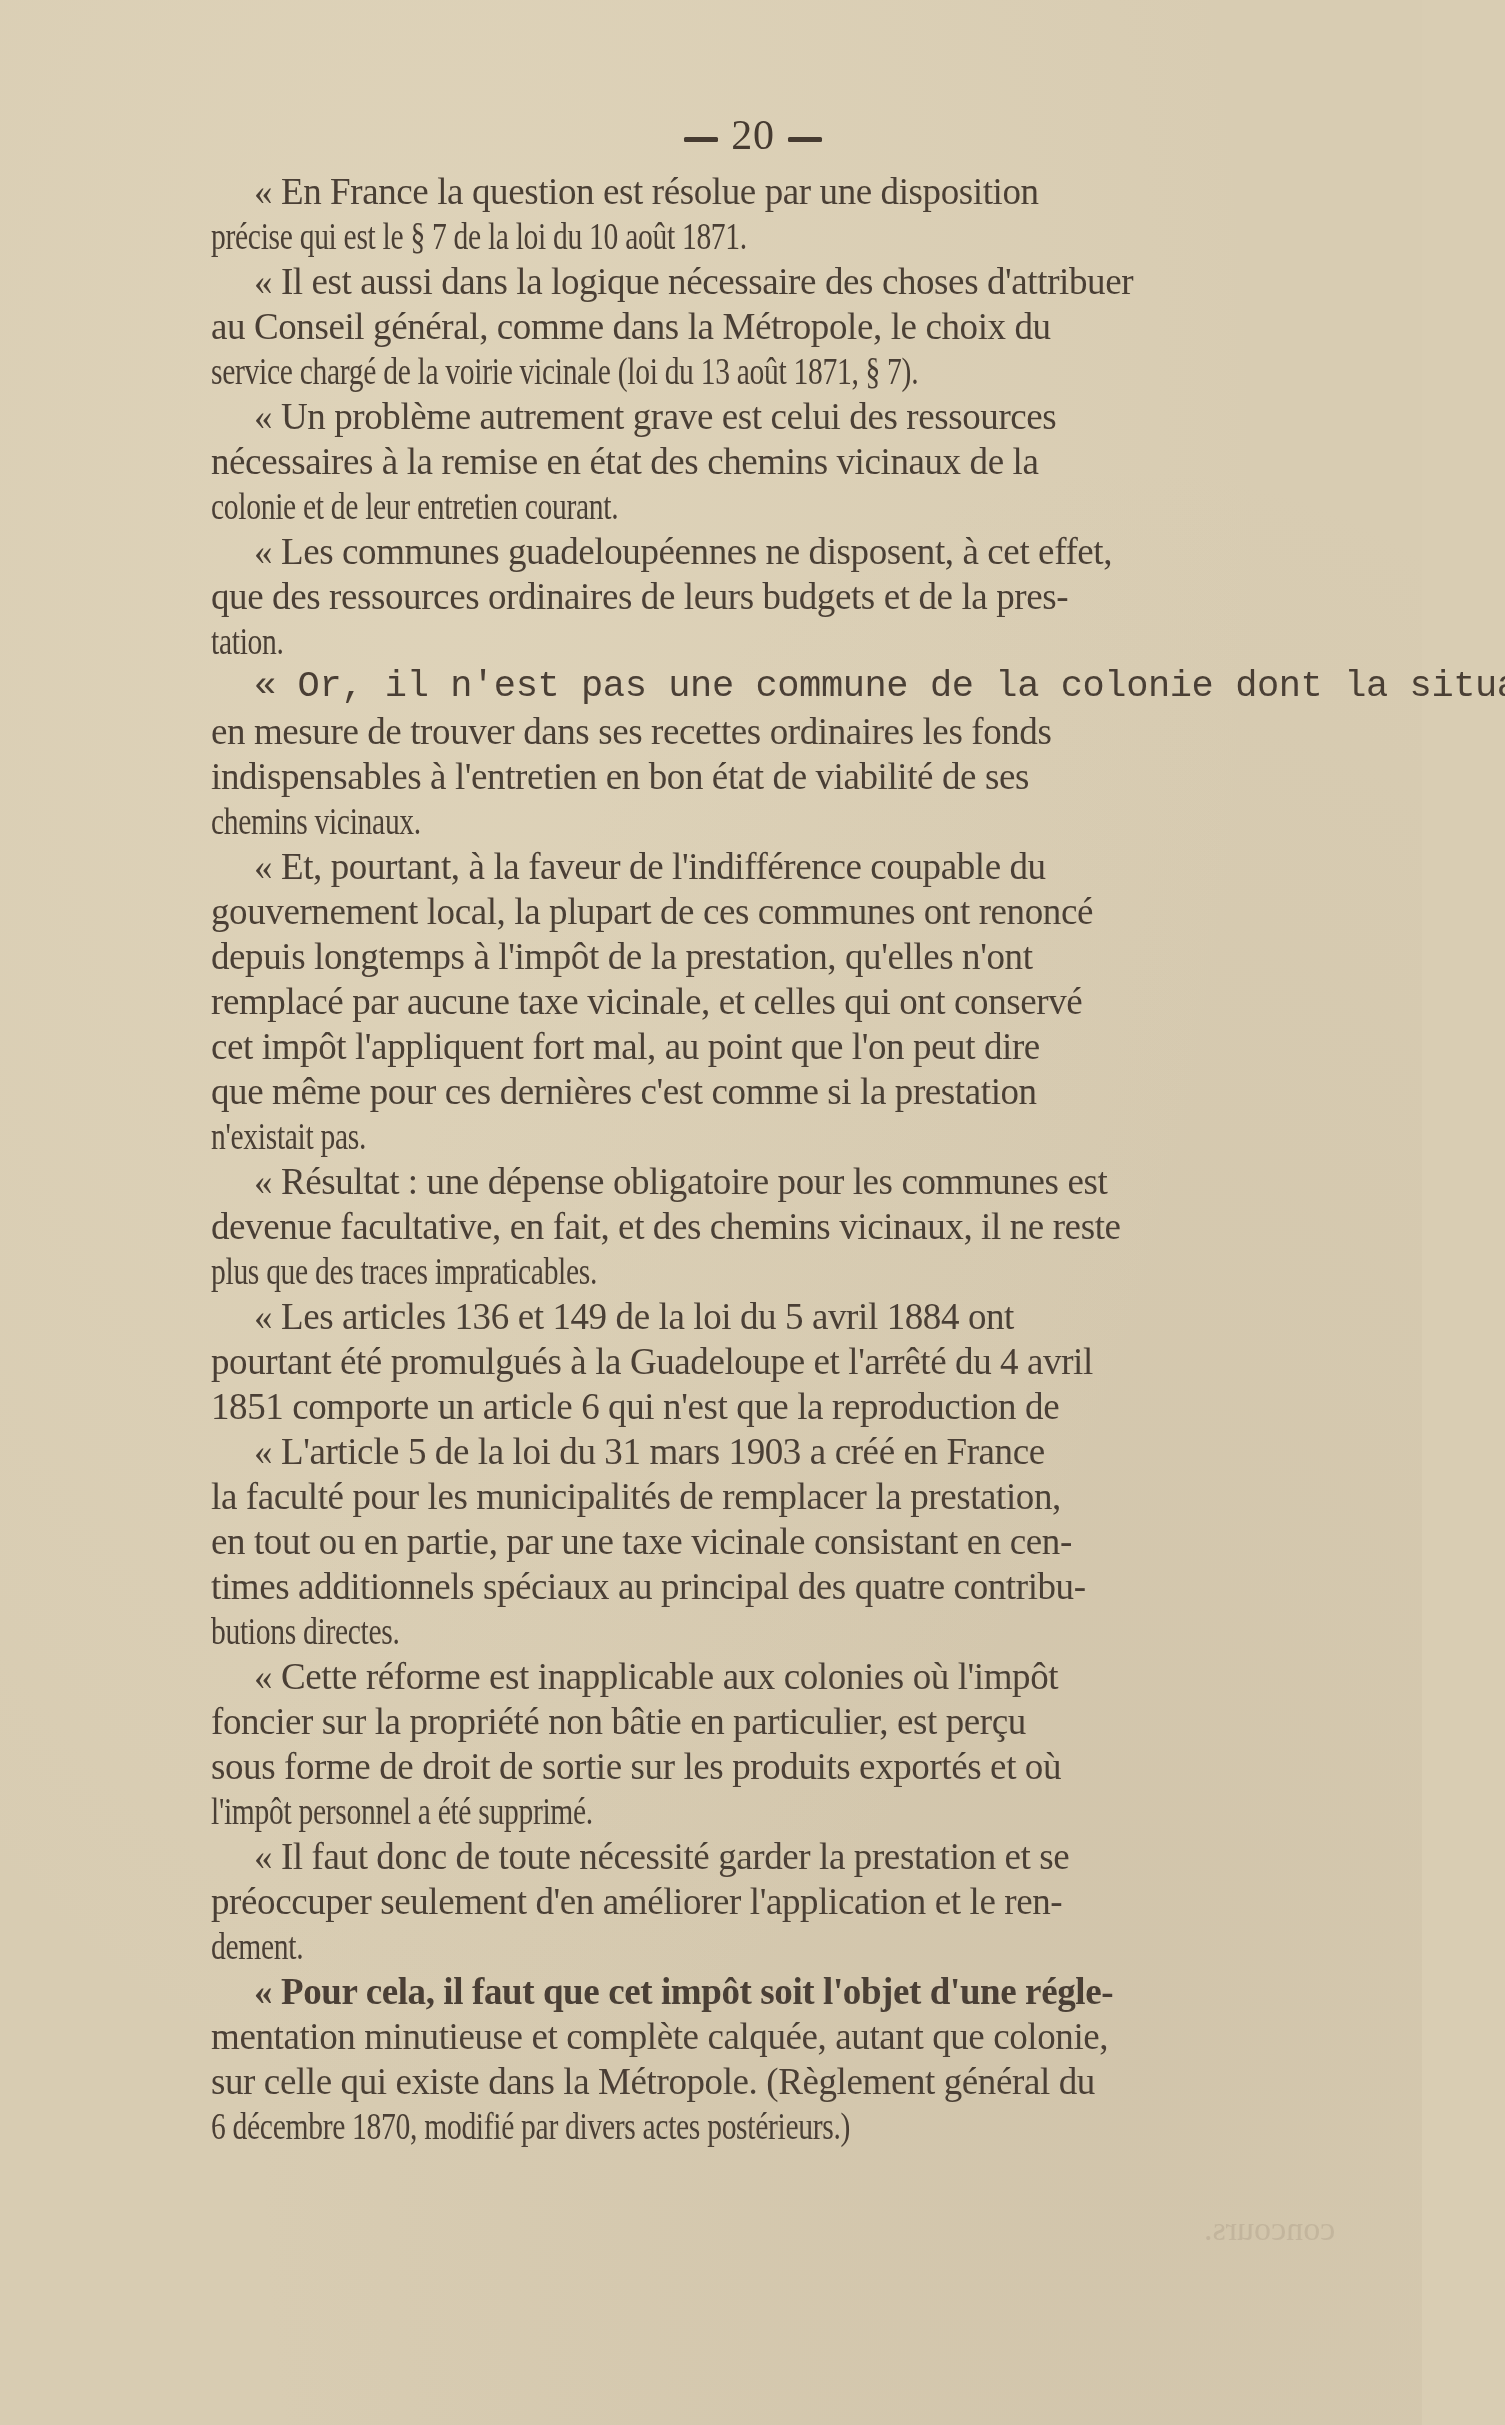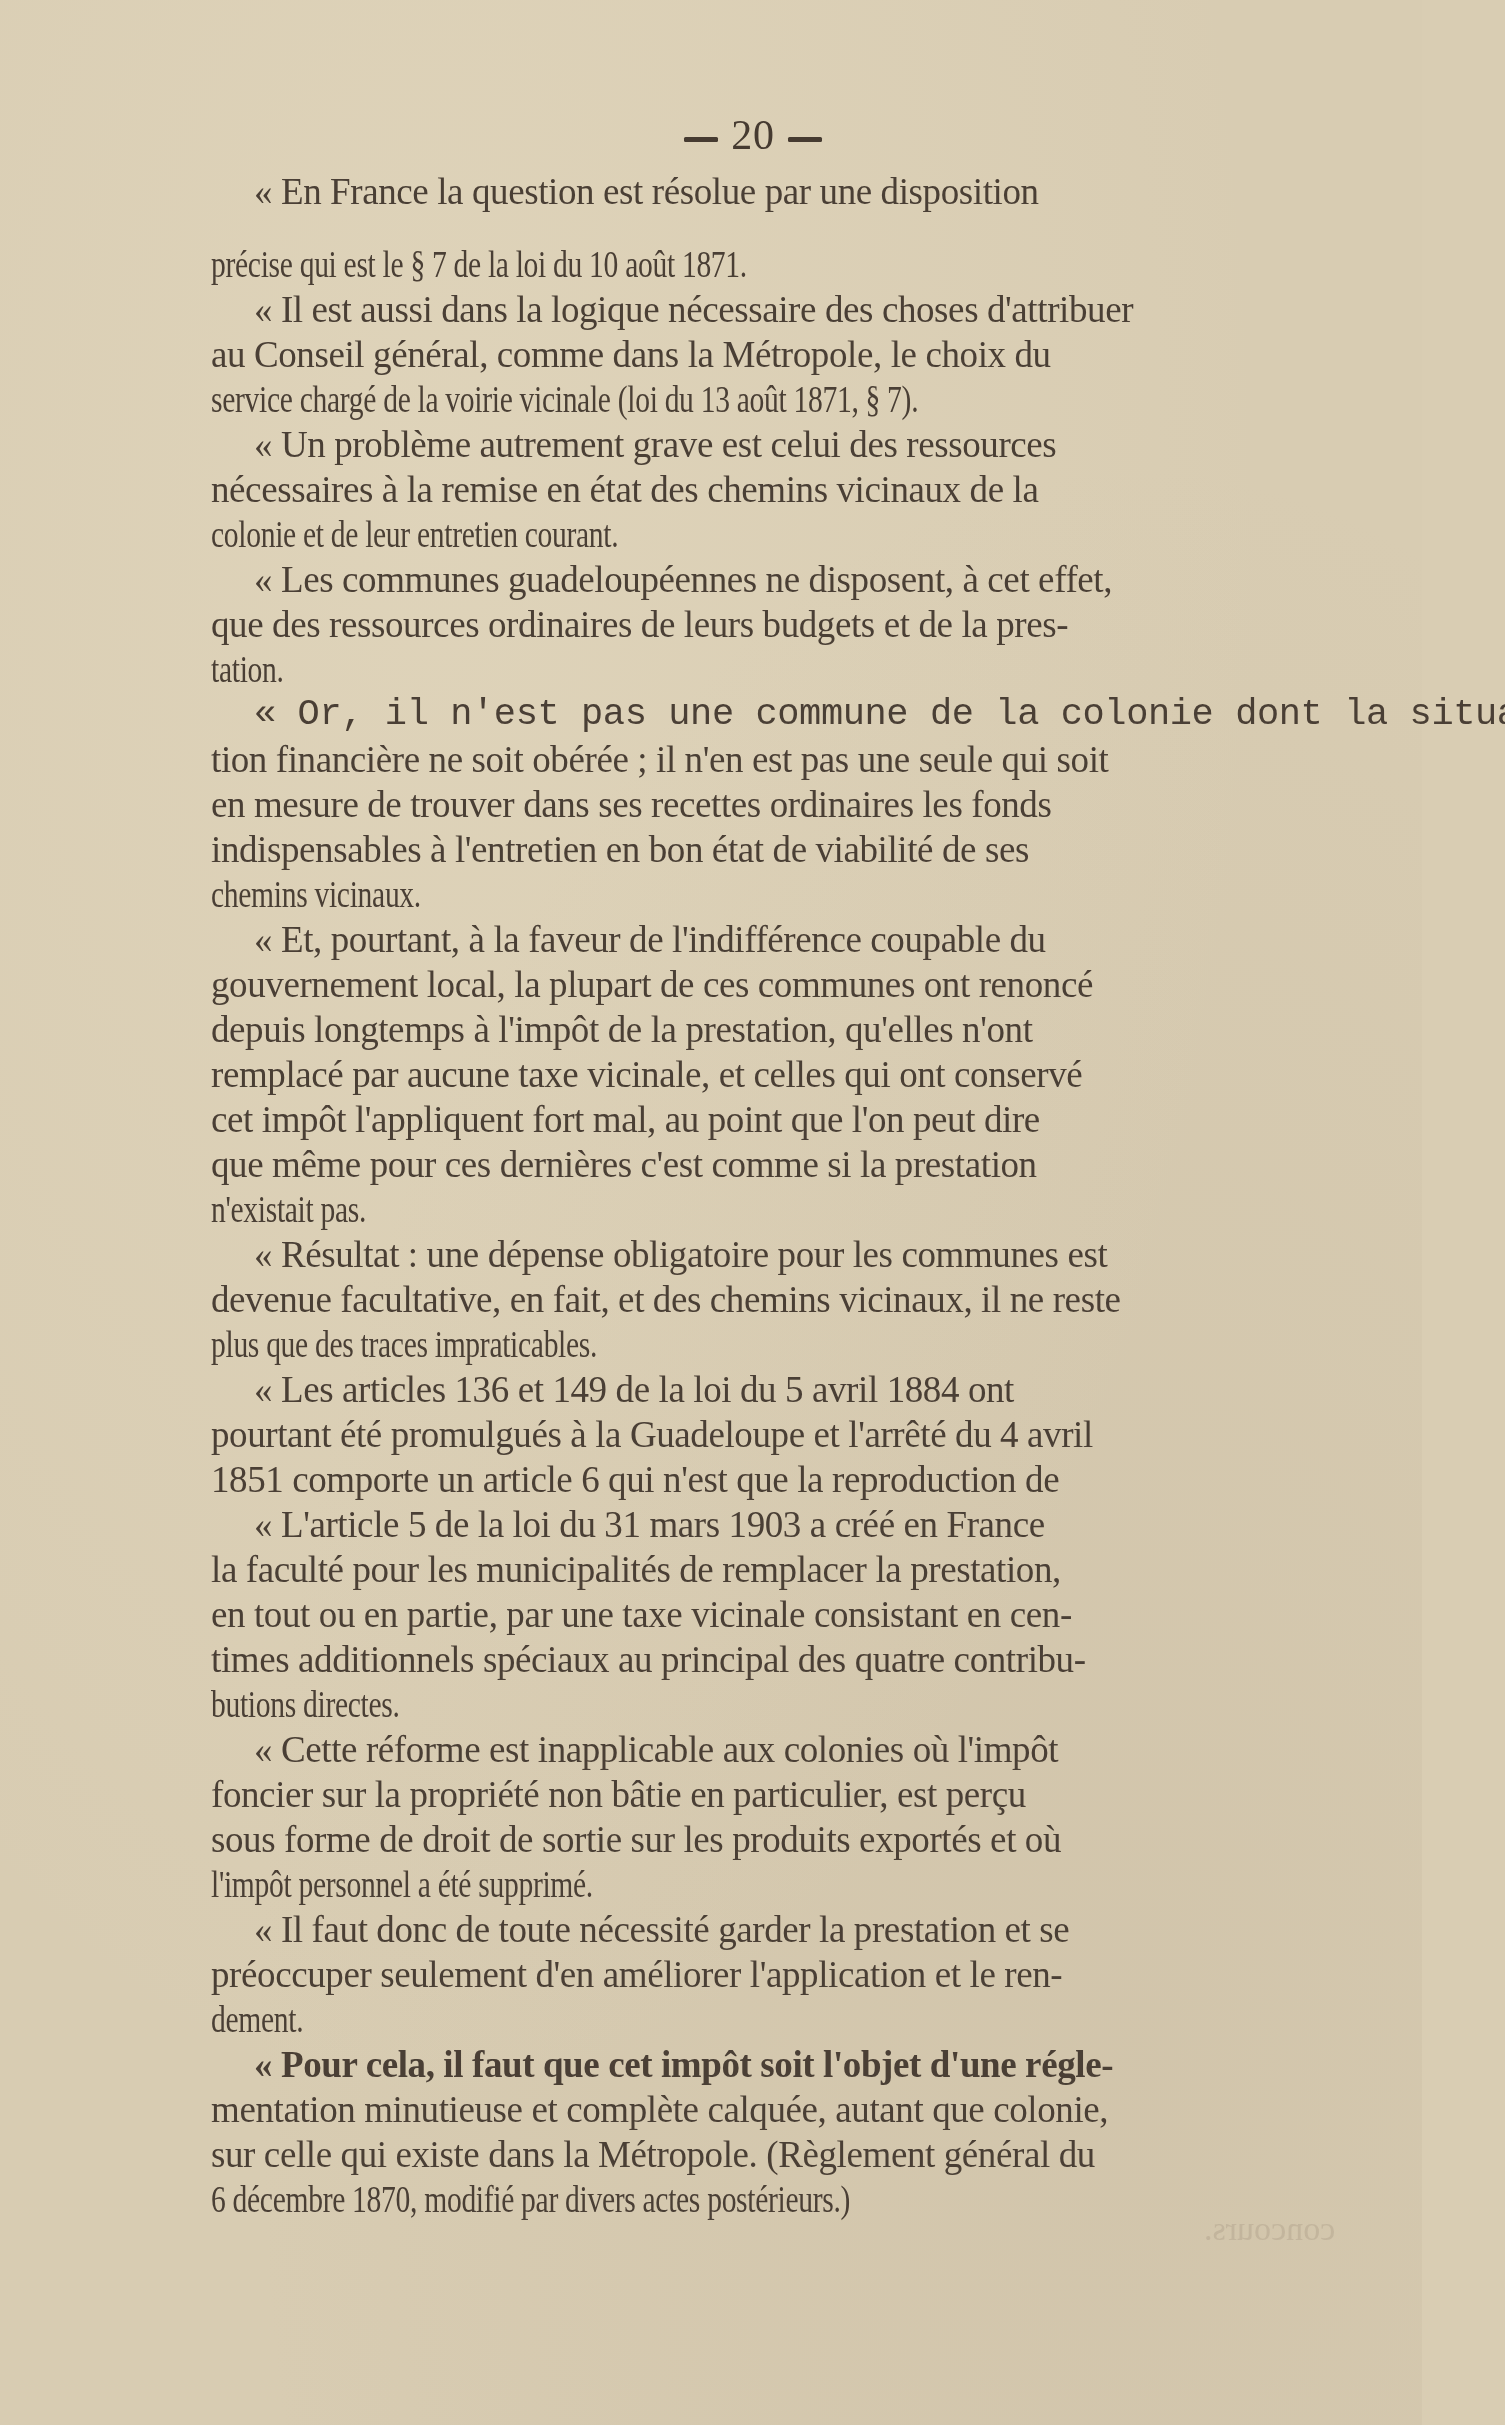--- a/index.html
+++ b/index.html
@@ -57,32 +57,31 @@
 </head>
 <body>
 
 <div class="page">
   <div class="page-number">
     <span class="dash"></span><span>20</span><span class="dash"></span>
   </div>
 
   <div class="text-block" id="text-block">
       <div class="line indent" style="text-align: left; text-align-last: left;"><span class="t" style="display: inline-block; transform-origin: left center; transform: scaleX(1);">« En France la question est résolue par une disposition</span></div>
-      <div class="line last" style="text-align: left; text-align-last: left; margin-top: 28px;"><span class="t" style="display: inline-block; transform-origin: left center; transform: scaleX(0.8);">précise qui est le § 7 de la loi du 10 août 1871.</span></div>
+      <div class="line last" style="text-align: left; text-align-last: left;"><span class="t" style="display: inline-block; transform-origin: left center; transform: scaleX(0.8);">précise qui est le § 7 de la loi du 10 août 1871.</span></div>
       <div class="line indent" style="text-align: left; text-align-last: left;"><span class="t" style="display: inline-block; transform-origin: left center; transform: scaleX(1);">« Il est aussi dans la logique nécessaire des choses d'attribuer</span></div>
       <div class="line" style="text-align: left; text-align-last: left;"><span class="t" style="display: inline-block; transform-origin: left center; transform: scaleX(1);">au Conseil général, comme dans la Métropole, le choix du</span></div>
       <div class="line last" style="text-align: left; text-align-last: left;"><span class="t" style="display: inline-block; transform-origin: left center; transform: scaleX(0.8);">service chargé de la voirie vicinale (loi du 13 août 1871, § 7).</span></div>
       <div class="line indent" style="text-align: left; text-align-last: left;"><span class="t" style="display: inline-block; transform-origin: left center; transform: scaleX(1);">« Un problème autrement grave est celui des ressources</span></div>
       <div class="line" style="text-align: left; text-align-last: left;"><span class="t" style="display: inline-block; transform-origin: left center; transform: scaleX(1);">nécessaires à la remise en état des chemins vicinaux de la</span></div>
       <div class="line last" style="text-align: left; text-align-last: left;"><span class="t" style="display: inline-block; transform-origin: left center; transform: scaleX(0.8);">colonie et de leur entretien courant.</span></div>
       <div class="line indent" style="text-align: left; text-align-last: left;"><span class="t" style="display: inline-block; transform-origin: left center; transform: scaleX(1);">« Les communes guadeloupéennes ne disposent, à cet effet,</span></div>
       <div class="line" style="text-align: left; text-align-last: left;"><span class="t" style="display: inline-block; transform-origin: left center; transform: scaleX(1);">que des ressources ordinaires de leurs budgets et de la pres-</span></div>
       <div class="line last" style="text-align: left; text-align-last: left;"><span class="t" style="display: inline-block; transform-origin: left center; transform: scaleX(0.8);">tation.</span></div>
       <div class="line indent" style="text-align: center; text-align-last: left; font-family: Liberation Mono, monospace;"><span class="t" style="display: inline-block; transform-origin: left center; transform: scaleX(1);">« Or, il n'est pas une commune de la colonie dont la situa-</span></div>
-      <div class="line" style="text-align: left; text-align-last: left;"><span class="t" style="display: inline-block; transform-origin: left center; transform: scaleX(1);">tion financière ne soit obérée ; il n'en est pas une seule qui soit</span></div>
       <div class="line" style="text-align: left; text-align-last: left;"><span class="t" style="display: inline-block; transform-origin: left center; transform: scaleX(1);">en mesure de trouver dans ses recettes ordinaires les fonds</span></div>
       <div class="line" style="text-align: left; text-align-last: left;"><span class="t" style="display: inline-block; transform-origin: left center; transform: scaleX(1);">indispensables à l'entretien en bon état de viabilité de ses</span></div>
       <div class="line last" style="text-align: left; text-align-last: left;"><span class="t" style="display: inline-block; transform-origin: left center; transform: scaleX(0.8);">chemins vicinaux.</span></div>
       <div class="line indent" style="text-align: left; text-align-last: left;"><span class="t" style="display: inline-block; transform-origin: left center; transform: scaleX(1);">« Et, pourtant, à la faveur de l'indifférence coupable du</span></div>
       <div class="line" style="text-align: left; text-align-last: left;"><span class="t" style="display: inline-block; transform-origin: left center; transform: scaleX(1);">gouvernement local, la plupart de ces communes ont renoncé</span></div>
       <div class="line" style="text-align: left; text-align-last: left;"><span class="t" style="display: inline-block; transform-origin: left center; transform: scaleX(1);">depuis longtemps à l'impôt de la prestation, qu'elles n'ont</span></div>
       <div class="line" style="text-align: left; text-align-last: left;"><span class="t" style="display: inline-block; transform-origin: left center; transform: scaleX(1);">remplacé par aucune taxe vicinale, et celles qui ont conservé</span></div>
       <div class="line" style="text-align: left; text-align-last: left;"><span class="t" style="display: inline-block; transform-origin: left center; transform: scaleX(1);">cet impôt l'appliquent fort mal, au point que l'on peut dire</span></div>
       <div class="line" style="text-align: left; text-align-last: left;"><span class="t" style="display: inline-block; transform-origin: left center; transform: scaleX(1);">que même pour ces dernières c'est comme si la prestation</span></div>
       <div class="line last" style="text-align: left; text-align-last: left;"><span class="t" style="display: inline-block; transform-origin: left center; transform: scaleX(0.8);">n'existait pas.</span></div>

